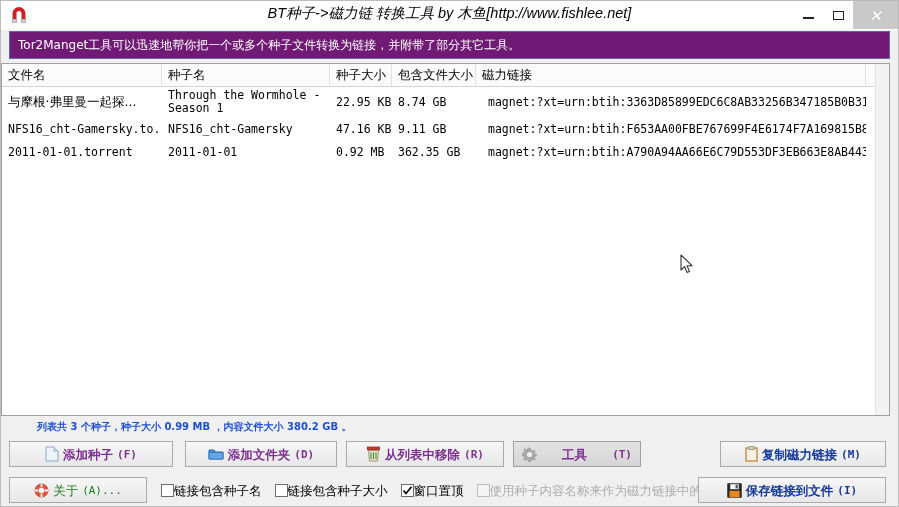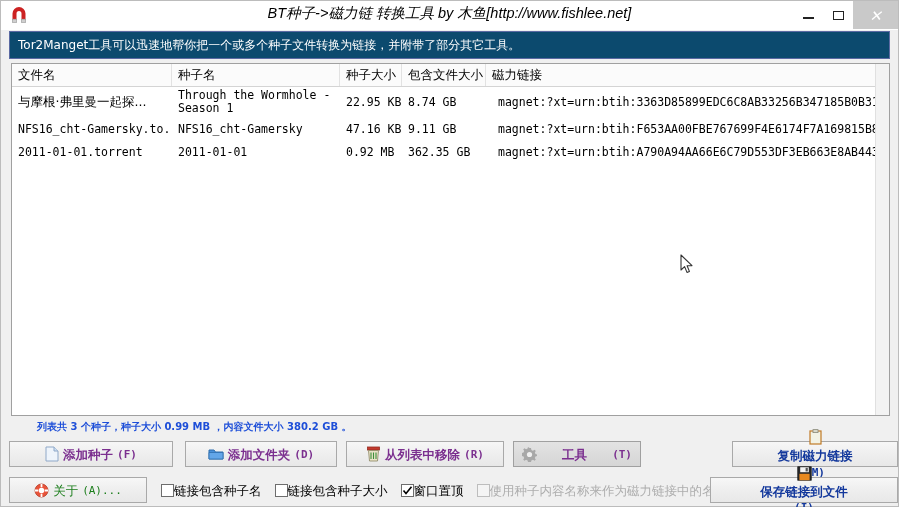--- a/index.html
+++ b/index.html
@@ -94,35 +94,35 @@
     font-size: 15px;
     line-height: 1;
     font-family: "Liberation Sans", sans-serif;
   }
 
   
   .banner {
     height: 28px;
     min-height: 28px;
     margin: 1px 8px 0 8px;
-    background: #0c4a6e;
+    background: #701a75;
     border: 1px solid #5b6aa2;
     box-sizing: border-box;
     display: flex;
     align-items: center;
     color: #ffffff;
     font-size: 12px;
     padding-left: 8px;
     font-family: "DejaVu Sans", sans-serif;
     letter-spacing: 0px;
   }
 
   
   .list-wrap {
-    margin: 4px 8px 0 10px;
+    margin: 4px 8px 0 0;
     background: #ffffff;
     border: 1px solid #a0a0a0;
     box-sizing: border-box;
     flex: 1 1 auto;
     display: flex;
     flex-direction: column;
     position: relative;
     overflow: hidden;
   }
   .list-head {
@@ -240,22 +240,21 @@
   .b-seed   { width: 164px; margin-right: 12px; }
   .b-folder { width: 152px; margin-right: 9px; }
   .b-remove { width: 158px; margin-right: 9px; }
   .b-tools  { width: 128px; justify-content: space-between; }
   .b-about  { width: 138px; margin-right: 14px; }
   .b-copy   { width: 166px; }
   .b-save   { width: 188px; }
 
   .right-btn {
     position: absolute;
-    right: 0;
-    flex-direction: column;
+    right: 12px;
   }
 
   
   .checks {
     display: flex;
     align-items: center;
     gap: 0px;
     font-family: "DejaVu Sans", sans-serif;
     font-size: 12.5px;
   }

